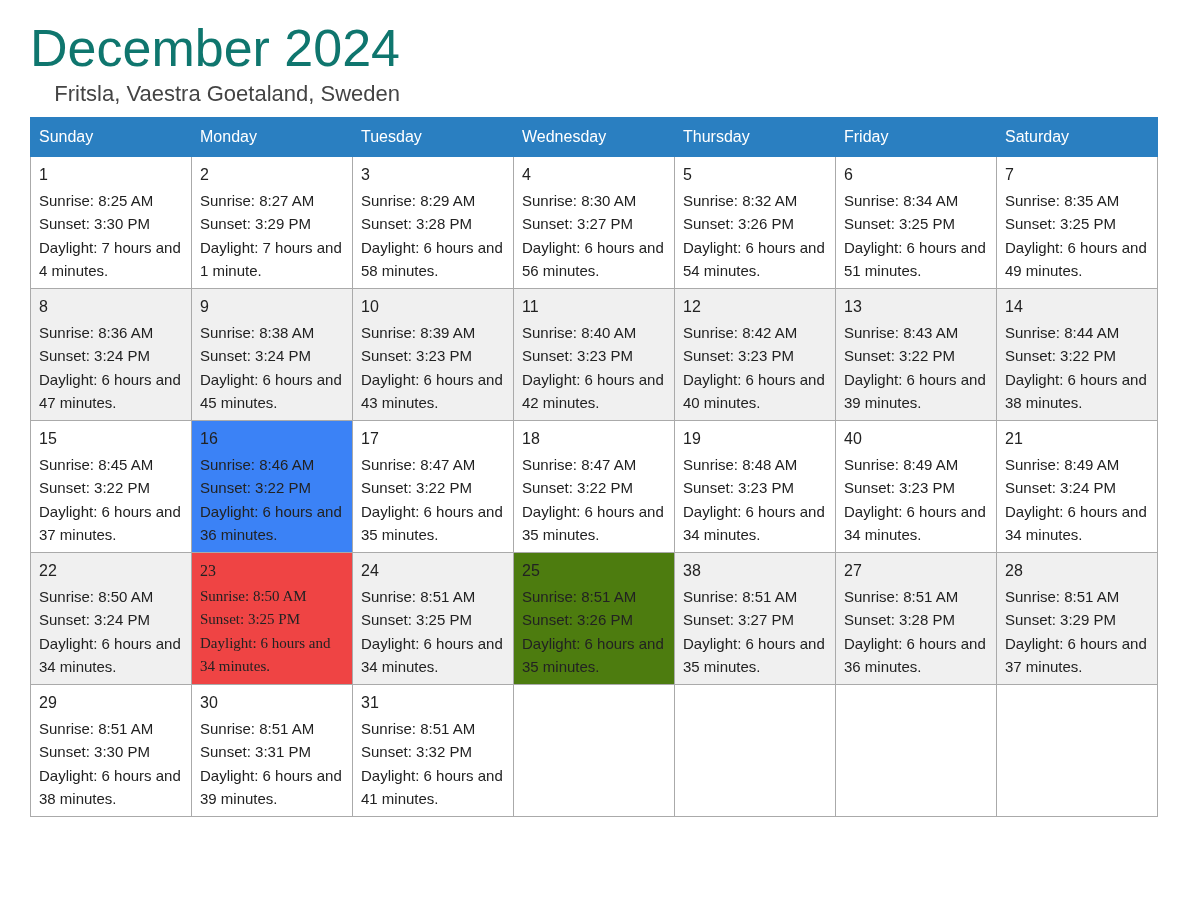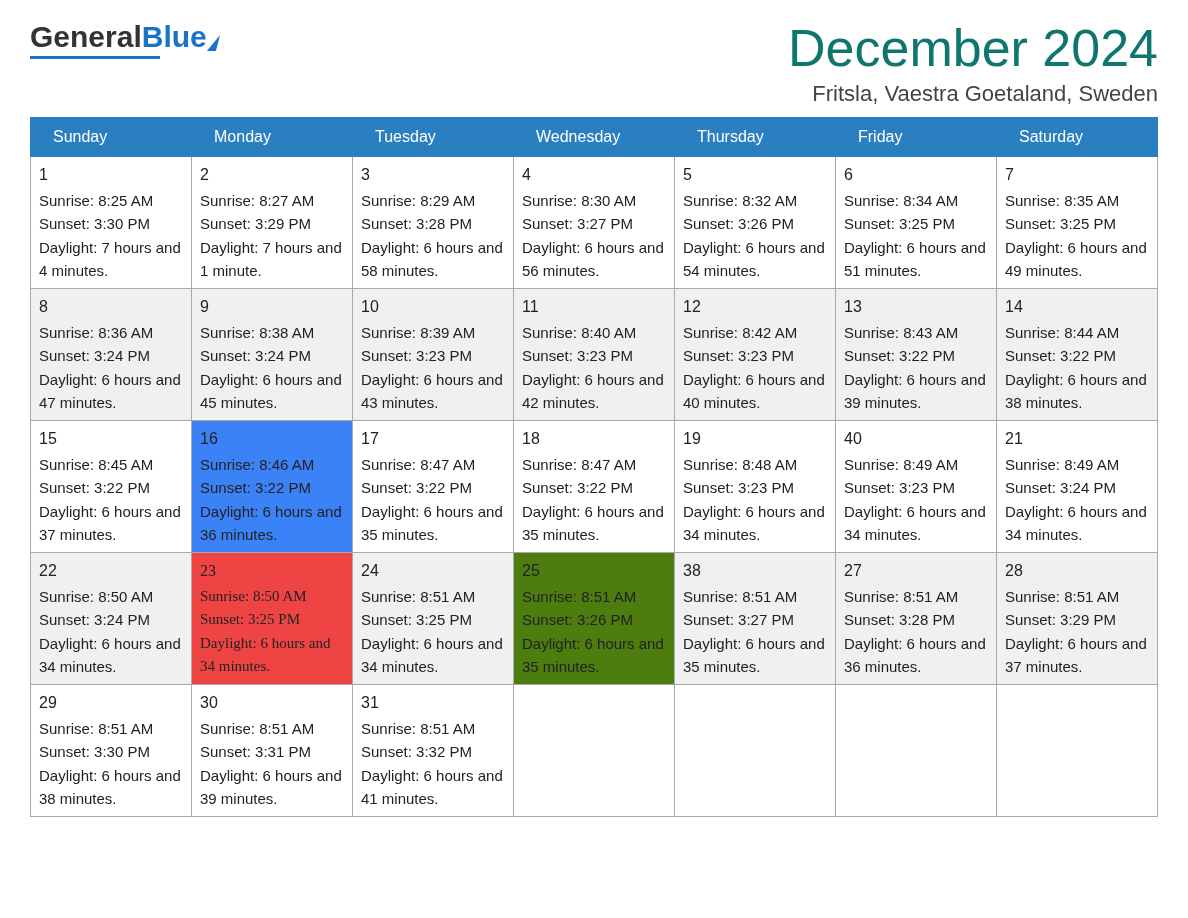--- a/index.html
+++ b/index.html
@@ -44,21 +44,21 @@
     .calendar {
       width: 100%;
       border-collapse: collapse;
       margin-top: 10px;
     }
     .calendar th {
       background-color: #2a7fc1;
       color: #fff;
       font-size: 16px;
       font-weight: normal;
-      padding: 10px 22px;
+      padding: 10px 8px;
       text-align: left;
       border: 1px solid #2a7fc1;
     }
     .calendar td {
       vertical-align: top;
       padding: 6px 8px;
       border: 1px solid #aaa;
       width: 14.28%;
       font-size: 13px;
       line-height: 1.5;
@@ -83,26 +83,20 @@
       text-align: right;
     }
     .empty-cell {
       background: #fff !important;
     }
   </style>
 </head>
 <body>
 
 <div class="header">
-  <div class="logo">
-    <div>
-      <span style="font-size:30px; font-weight:bold; color:#333;">General</span><span style="font-size:30px; font-weight:bold; color:#1a73c7;">Blue</span><span style="display:inline-block; margin-left:2px; vertical-align:middle; width:0; height:0; border-left:9px solid transparent; border-right:0px solid transparent; border-bottom:16px solid #1a73c7; transform:skewX(-15deg);"></span>
-    </div>
-    <div class="logo-line"></div>
-  </div>
   <div class="title-section">
     <div class="month-title">December 2024</div>
     <div class="location-title">Fritsla, Vaestra Goetaland, Sweden</div>
   </div>
 </div>
 
 <table class="calendar">
   <thead>
     <tr>
     <th>Sunday</th>

